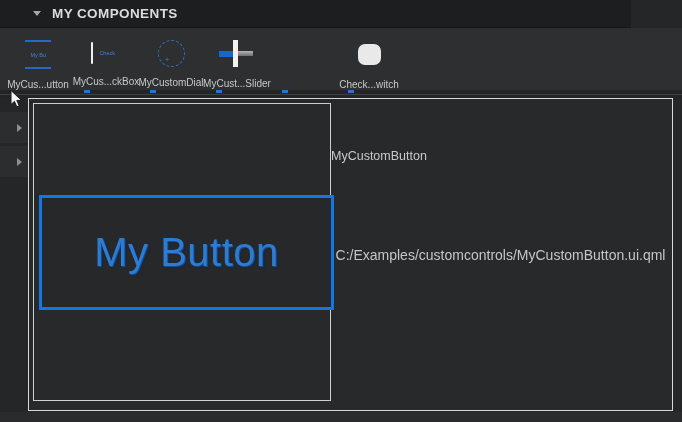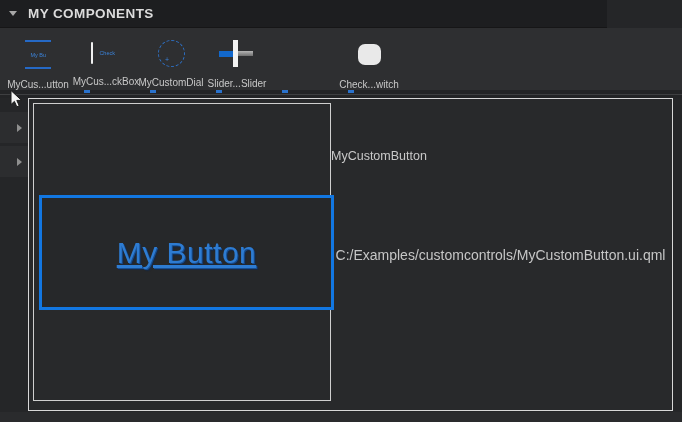--- a/index.html
+++ b/index.html
@@ -8,21 +8,21 @@
     width:682px;height:422px;
     background:#252628;
     overflow:hidden;
     font-family:"Liberation Sans", sans-serif;
     -webkit-font-smoothing:antialiased;
   }
   
   .header{
     position:absolute;left:0;top:0;width:607px;height:27px;
     background:#1d1e20;border-bottom:1px solid #161617;
-    display:flex;align-items:center;cursor:default;
+    display:flex;align-items:center;cursor:default;padding-left:24px;
   }
   .caret-down{
     width:0;height:0;margin-left:9px;
     border-left:4px solid transparent;border-right:4px solid transparent;
     border-top:5px solid #a8a8a8;
   }
   .header-title{
     margin-left:11px;color:#dcdcdc;font-size:13.5px;font-weight:600;
     letter-spacing:0.4px;
   }
@@ -95,23 +95,22 @@
   .preview-frame{
     position:absolute;left:4px;top:4px;width:296px;height:296px;
     border:1px solid #cfcfcf;
   }
   .preview-button{
     position:absolute;left:5px;top:91px;width:289px;height:109px;
     border:3px solid #1277e2;background:#26282a;
     display:flex;align-items:center;justify-content:center;
   }
   .preview-button-text{
-    color:#2e7cd2;font-size:30px;letter-spacing:0.5px;
+    color:#2e7cd2;font-size:40px;letter-spacing:0.5px;
     text-shadow:1px 1px 0 #174f93, 2px 2px 1px rgba(12,40,84,0.55);
-    text-decoration:underline;
   }
   .tooltip-right{
     position:absolute;left:302px;top:0;width:339px;height:100%;
   }
   .comp-name{
     position:absolute;top:50px;width:100%;text-align:left;
     color:#c9c9c9;font-size:12.5px;
   }
   .comp-path{
     position:absolute;top:148px;width:100%;text-align:center;
@@ -158,21 +157,21 @@
       </div>
       <div class="cell-label">MyCustomDial</div>
     </div>
 
     <div class="cell" style="left:204px">
       <div class="thumb thumb-slider">
         <div class="slider-blue"></div>
         <div class="slider-gray"></div>
         <div class="slider-handle"></div>
       </div>
-      <div class="cell-label">Slider...Slider</div>
+      <div class="cell-label">MyCust...Slider</div>
     </div>
 
 
     <div class="cell" style="left:336px">
       <div class="thumb">
         <div class="switch-shape"></div>
       </div>
       <div class="cell-label">Check...witch</div>
     </div>
 

